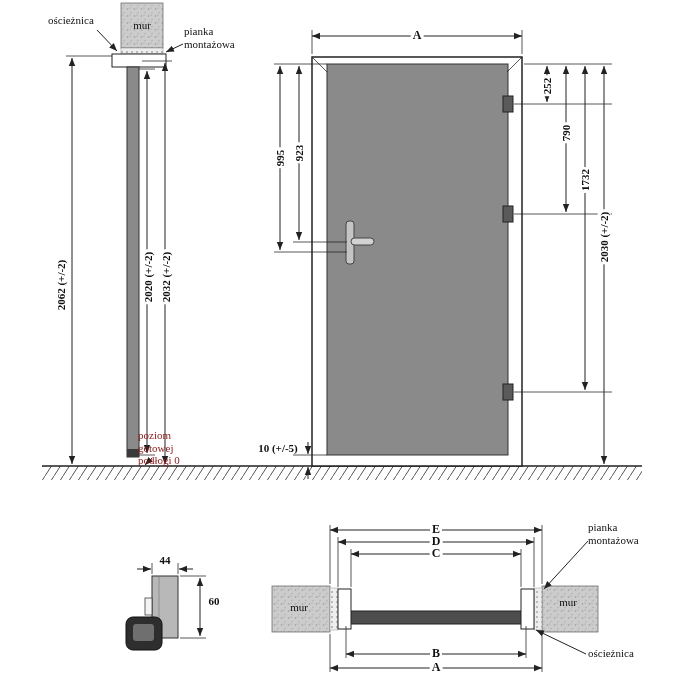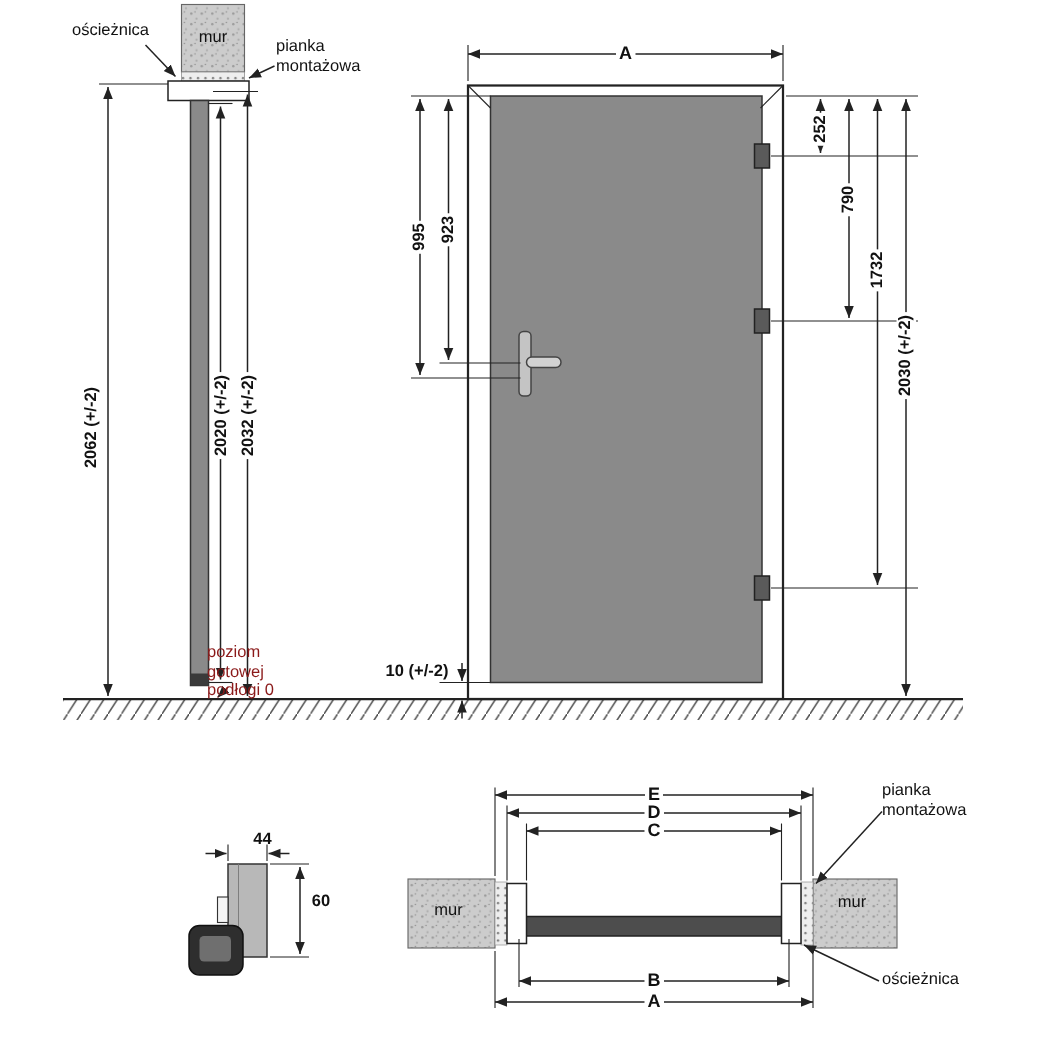--- a/index.html
+++ b/index.html
@@ -1,17 +1,17 @@
 <!DOCTYPE html>
 <html><head>
 <meta charset="utf-8">
 <style>
   html,body{margin:0;padding:0;background:#fff;}
   .stage{position:relative;width:700px;height:700px;background:#fff;overflow:hidden;
-         font-family:Liberation Sans, sans-serif;}
+         font-family:Liberation Serif, serif;}
   .stage svg{position:absolute;left:0;top:0;}
   .lbl{position:absolute;font-size:11px;color:#111;line-height:1.15;white-space:nowrap;}
   .c{transform:translate(-50%,-50%);}
   .v{transform:translate(-50%,-50%) rotate(-90deg);}
   .b{font-weight:bold;}
   .bg{background:#fff;padding:0 2px;}
   .wrap{white-space:normal;}
   .sm{font-size:11px;}
   .lg{font-size:12px;}
   .red{color:#8b1a1a;}
@@ -167,23 +167,23 @@
   <div class="lbl v b bg" style="left:166px;top:277px">2032 (+/-2)</div>
   <div class="lbl wrap sm red" style="left:138px;top:429px;width:52px">poziom gotowej podłogi 0</div>
 
   <div class="lbl c b bg lg" style="left:417px;top:36px">A</div>
   <div class="lbl v b bg" style="left:280px;top:158px">995</div>
   <div class="lbl v b bg" style="left:299px;top:153px">923</div>
   <div class="lbl v b bg" style="left:547px;top:86px">252</div>
   <div class="lbl v b bg" style="left:566px;top:133px">790</div>
   <div class="lbl v b bg" style="left:585px;top:180px">1732</div>
   <div class="lbl v b bg" style="left:604px;top:237px">2030 (+/-2)</div>
-  <div class="lbl c b" style="left:278px;top:448px">10 (+/-2)</div>
+  <div class="lbl c b" style="left:278px;top:448px">10 (+/-5)</div>
 
-  <div class="lbl c b" style="left:175px;top:560px">44</div>
+  <div class="lbl c b" style="left:165px;top:560px">44</div>
   <div class="lbl c b" style="left:214px;top:601px">60</div>
 
   <div class="lbl c b bg lg" style="left:436px;top:530px">E</div>
   <div class="lbl c b bg lg" style="left:436px;top:542px">D</div>
   <div class="lbl c b bg lg" style="left:436px;top:554px">C</div>
   <div class="lbl c b bg lg" style="left:436px;top:654px">B</div>
   <div class="lbl c b bg lg" style="left:436px;top:668px">A</div>
   <div class="lbl c" style="left:299px;top:607px">mur</div>
   <div class="lbl c" style="left:568px;top:602px">mur</div>
   <div class="lbl wrap" style="left:588px;top:521px;width:78px">pianka montażowa</div>

